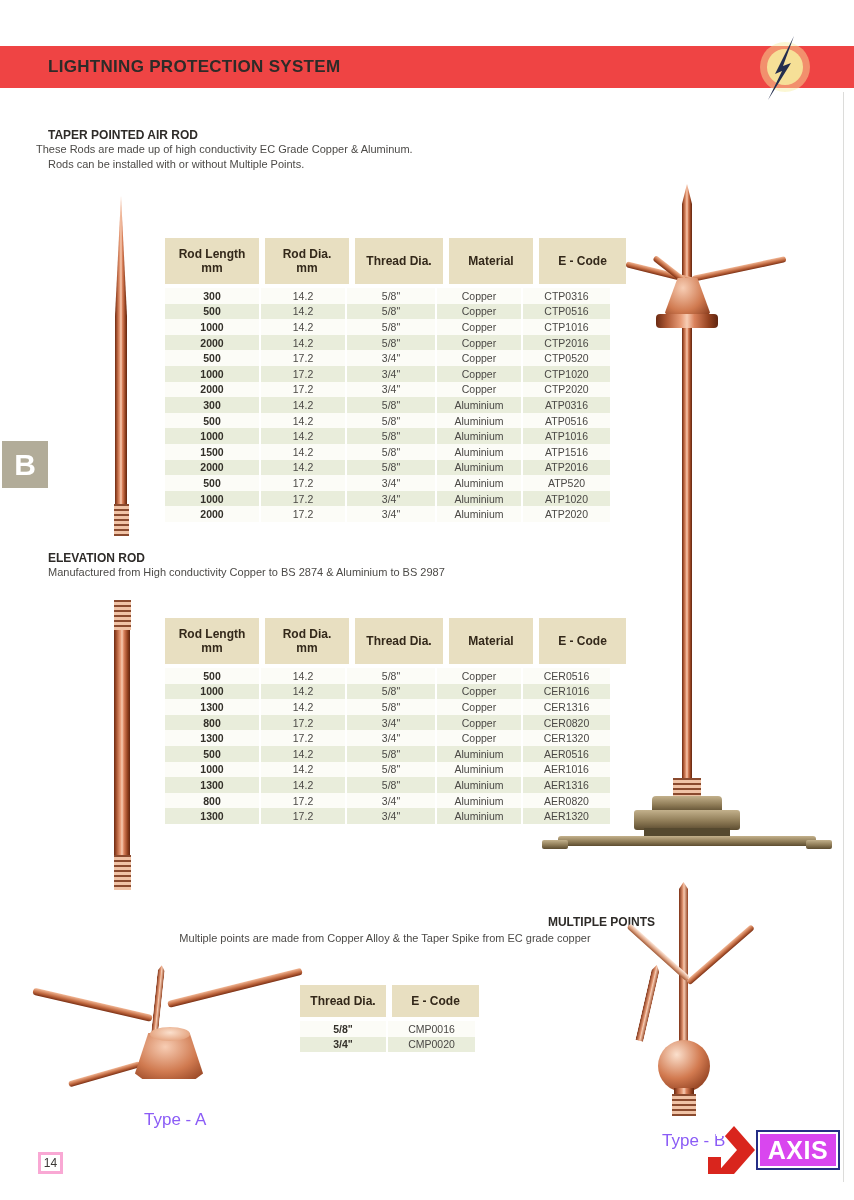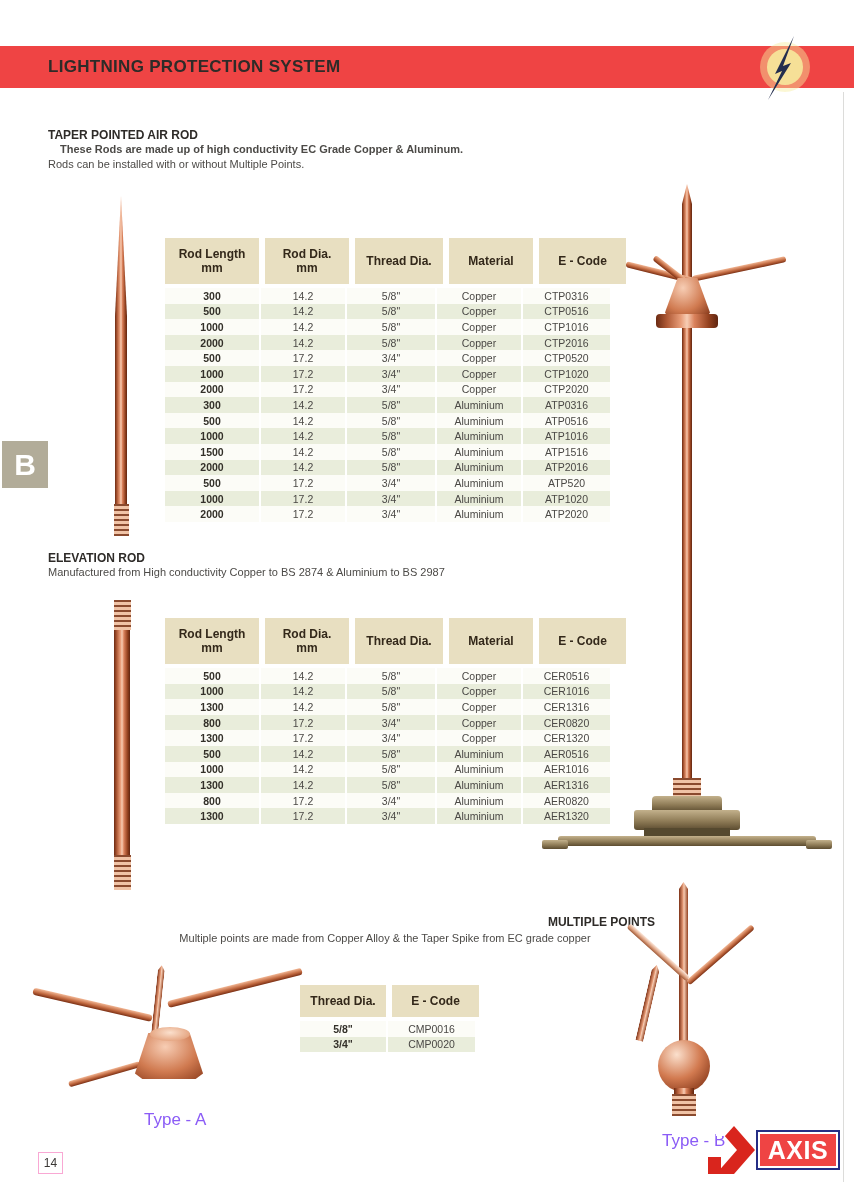--- a/index.html
+++ b/index.html
@@ -88,24 +88,24 @@
   .typeB { position:absolute; left:600px; top:878px; width:170px; height:240px; }
   .typeB .ball { position:absolute; left:58px; top:162px; width:52px; height:52px; border-radius:50%;
                  background:radial-gradient(circle at 36% 28%,#fbe0cd,#e0placeholder 0,#d27a50 48%,#7c2f12 92%);
                  background:radial-gradient(circle at 36% 28%,#fbe0cd,#d27a50 48%,#7c2f12 92%); }
   .typeB .neck { position:absolute; left:74px; top:210px; width:20px; height:7px; }
   .typeB .bthr { position:absolute; left:72px; top:216px; width:24px; height:22px; }
 
   .type-label { position:absolute; font-size:17px; color:#8b5cf6; }
 
   
-  .page-num { position:absolute; left:38px; top:1152px; width:25px; height:22px; border:1px solid #f9a8d4;
+  .page-num { position:absolute; left:38px; top:1152px; width:25px; height:22px; border:3px solid #f9a8d4;
               display:flex; align-items:center; justify-content:center; font-size:12px; color:#3a3835; }
   .axis-logo { position:absolute; left:708px; top:1126px; width:132px; height:50px; }
-  .axis-box { position:absolute; left:48px; top:4px; width:84px; height:40px; background:#ef4444;
+  .axis-box { position:absolute; left:48px; top:4px; width:84px; height:40px; background:#d946ef;
               box-shadow:inset 0 0 0 2px #252e85, inset 0 0 0 4px #fff;
               display:flex; align-items:center; justify-content:center;
               color:#fff; font-size:25px; font-weight:bold; letter-spacing:.5px; }
   .edge-line { position:absolute; right:10px; top:92px; bottom:18px; width:1px; background:#dcdcda; }
 </style>
 </head>
 <body>
 
 <div class="page">
 
@@ -114,21 +114,21 @@
   </div>
   <div class="lightning">
     <svg width="60" height="64" viewBox="0 0 60 64">
       <circle cx="27" cy="31" r="25" fill="#f7ee9f" opacity="0.45"></circle>
       <circle cx="27" cy="31" r="18" fill="#f7ee9f" opacity="0.85"></circle>
       <polygon points="36,0 17,38 24,35 10,64 33,27 25,30" fill="#232e4e"></polygon>
     </svg>
   </div>
 
   <div class="sec-head" style="left:48px;top:128px;">TAPER POINTED AIR ROD</div>
-  <div class="sec-text" style="left:60px;top:143px;font-weight:bold;">These Rods are made up of high conductivity EC Grade Copper &amp; Aluminum.</div>
+  <div class="sec-text" style="left:36px;top:143px;">These Rods are made up of high conductivity EC Grade Copper &amp; Aluminum.</div>
   <div class="sec-text" style="left:48px;top:158px;">Rods can be installed with or without Multiple Points.</div>
 
   <div class="rod1">
     <div class="tip cu"></div>
     <div class="body cu"></div>
     <div class="thr cu-th"></div>
   </div>
 
   <div class="tbl tbl-main" style="left:165px;top:238px;">
       <div class="t-head">

